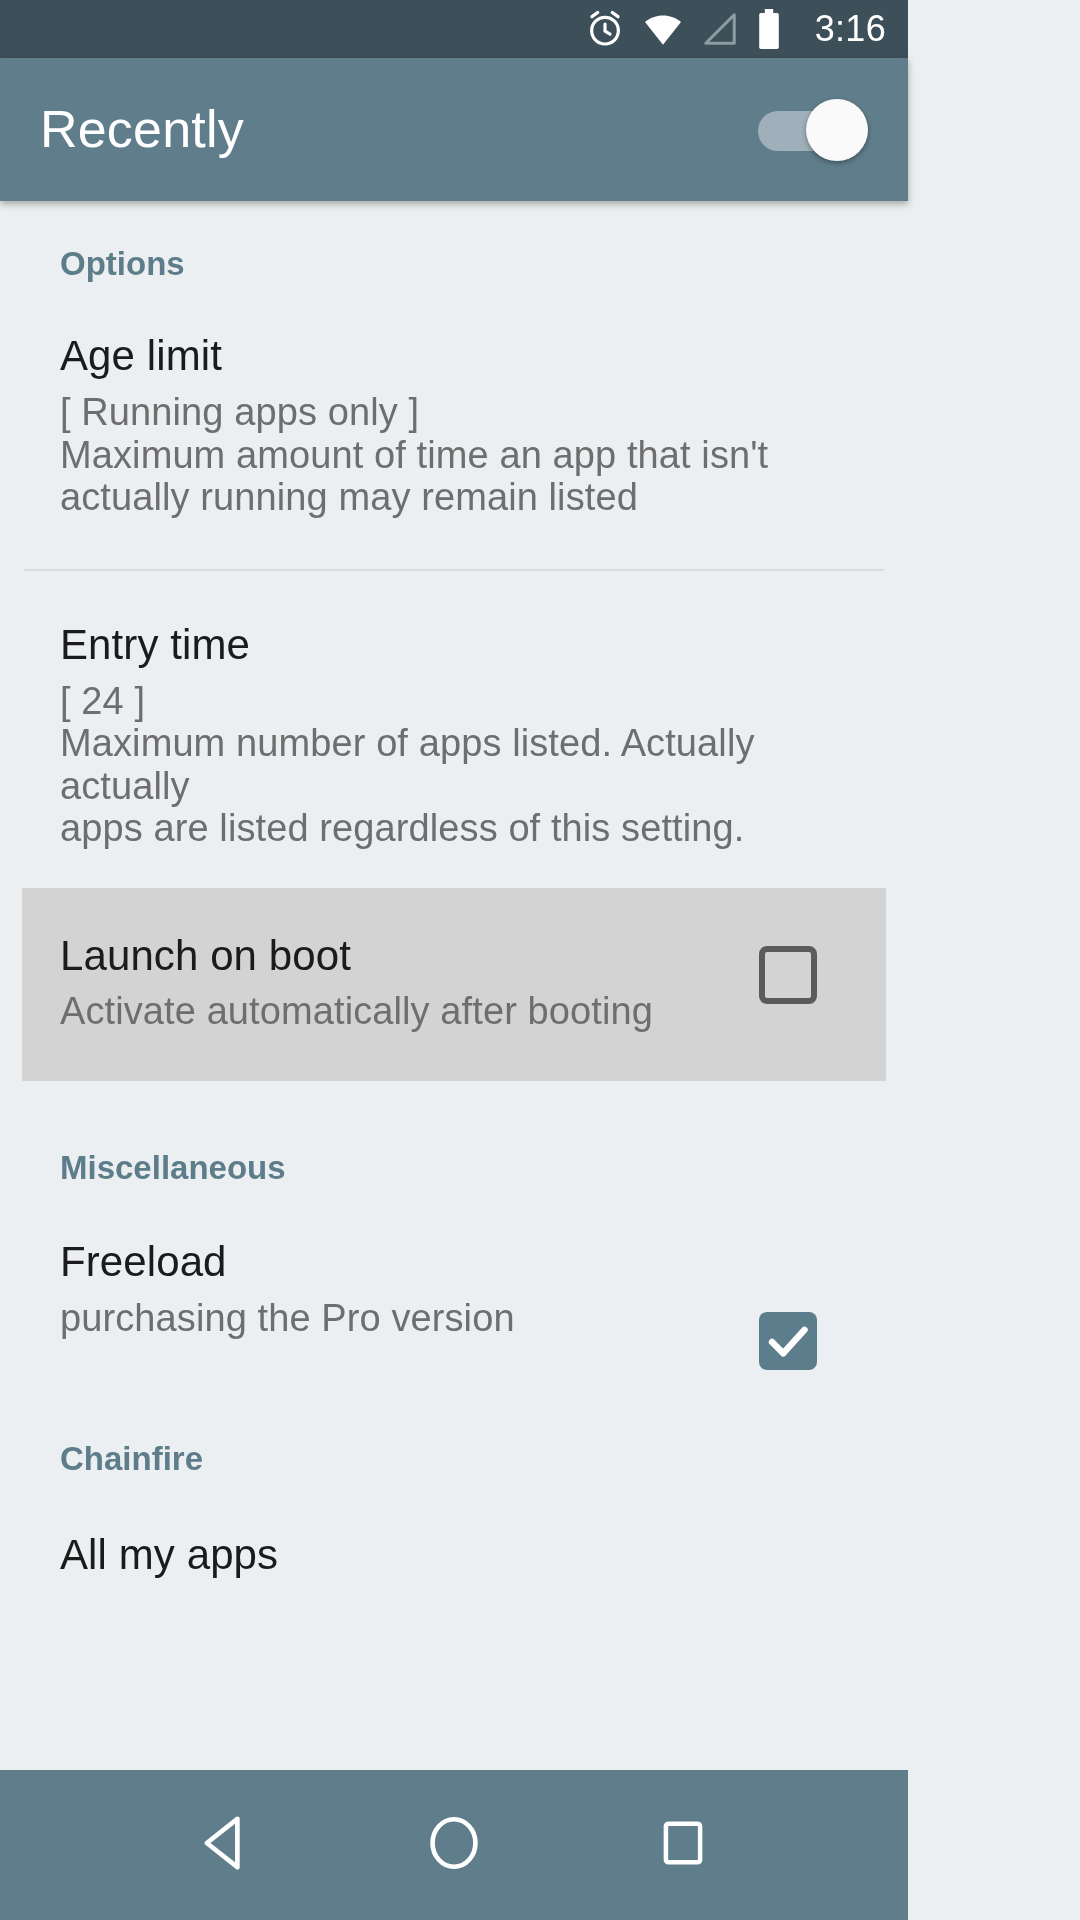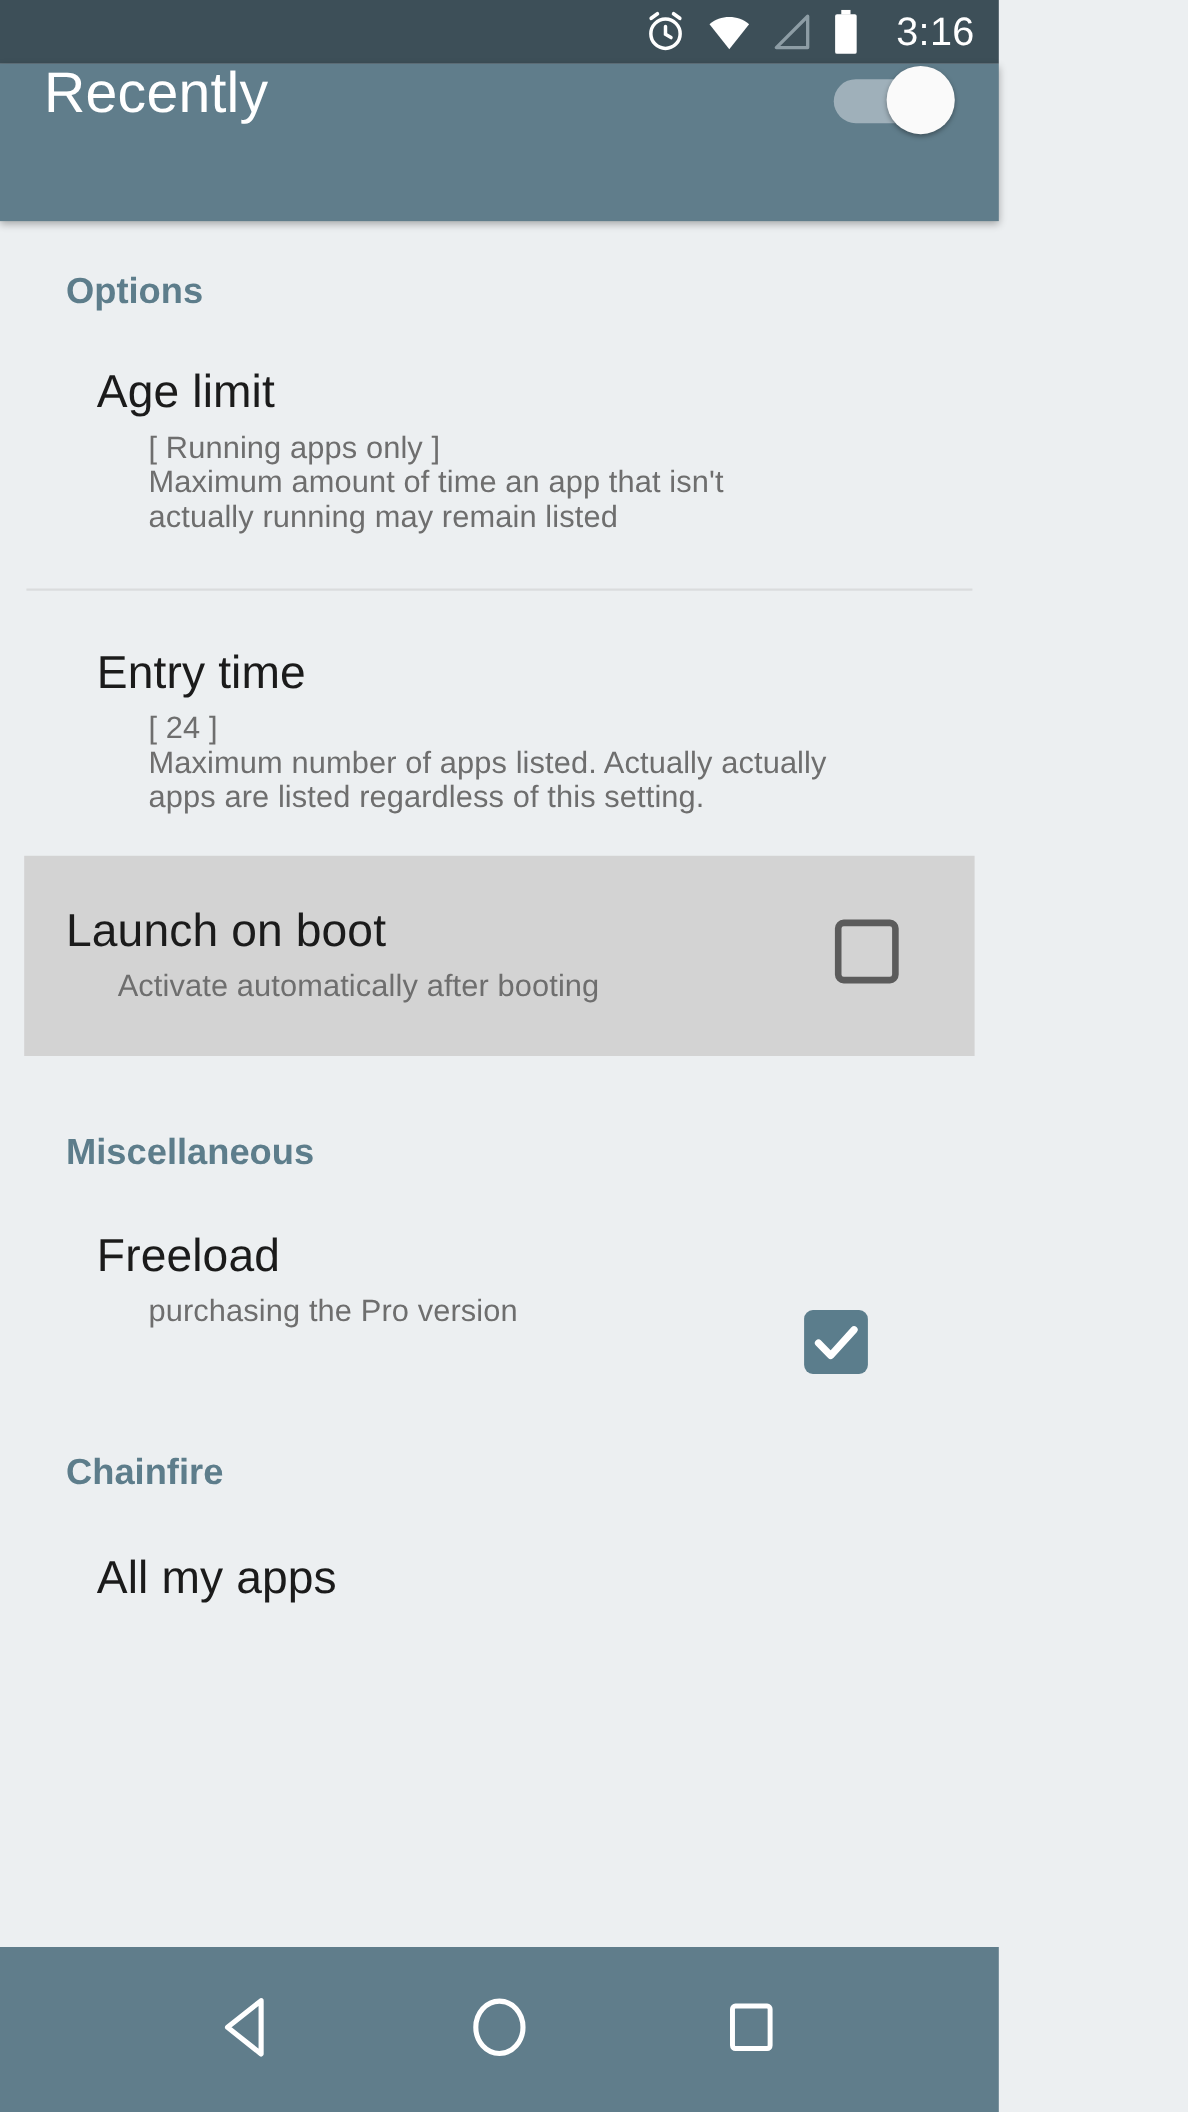--- a/index.html
+++ b/index.html
@@ -34,21 +34,21 @@
     letter-spacing: 0.3px;
     margin-left: 16px;
     line-height: 1;
     white-space: nowrap;
   }
 
   
   .app-bar {
     height: 143px; flex: 0 0 143px;
     background: #607d8b;
-    display: flex; 
+    display: flex; align-items: center;
     padding: 0 34px 0 40px;
     box-sizing: border-box;
     position: relative;
     z-index: 5;
     box-shadow: 0 3px 7px rgba(0,0,0,0.30);
   }
   .app-title {
     color: #ffffff;
     font-size: 52px;
     font-weight: 400;
@@ -88,43 +88,42 @@
     background: #eceff1;
   }
   .section-header {
     color: #5d7d8b;
     font-size: 33px;
     font-weight: 700;
     padding: 0 0 0 60px;
     line-height: 1;
   }
   .pref {
-    padding: 0 88px;
+    padding: 0 60px;
     box-sizing: border-box;
   }
   .pref-row {
     display: flex;
     align-items: flex-start;
     box-sizing: border-box;
   }
   .pref-text { flex: 1 1 auto; min-width: 0; }
   .pref-title {
     color: #1b1b1b;
     font-size: 42px;
     font-weight: 400;
     line-height: 1.05;
     letter-spacing: 0.1px;
   }
   .pref-summary {
     color: #6e6e6e;
-    font-size: 28px;
+    font-size: 38px;
     font-weight: 400;
     line-height: 1.12;
     letter-spacing: 0.1px;
-    margin-left: 47px;
   }
   .pref-summary .ln { display: block; }
 
   .divider {
     height: 2px;
     background: #dadcdd;
     margin: 0 24px;
   }
 
   

